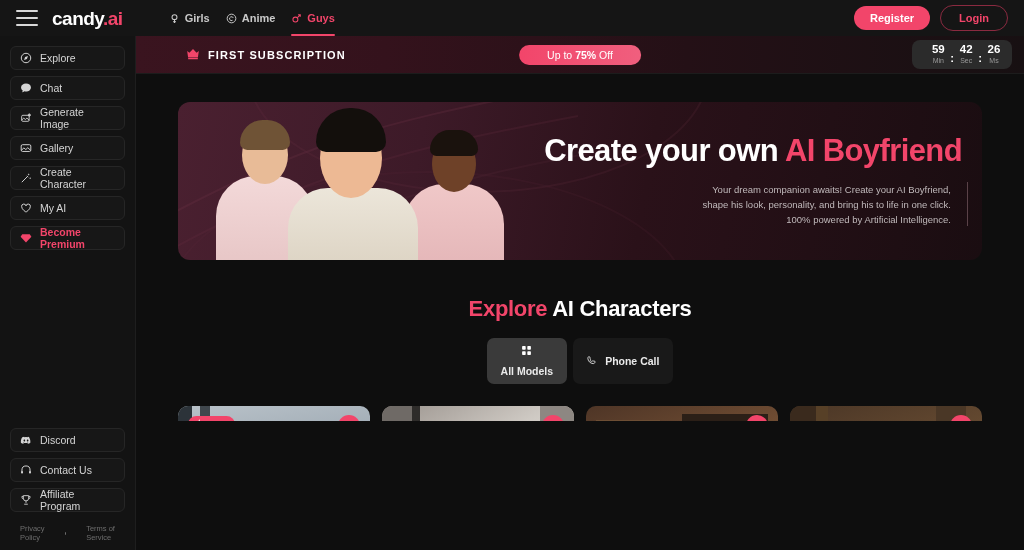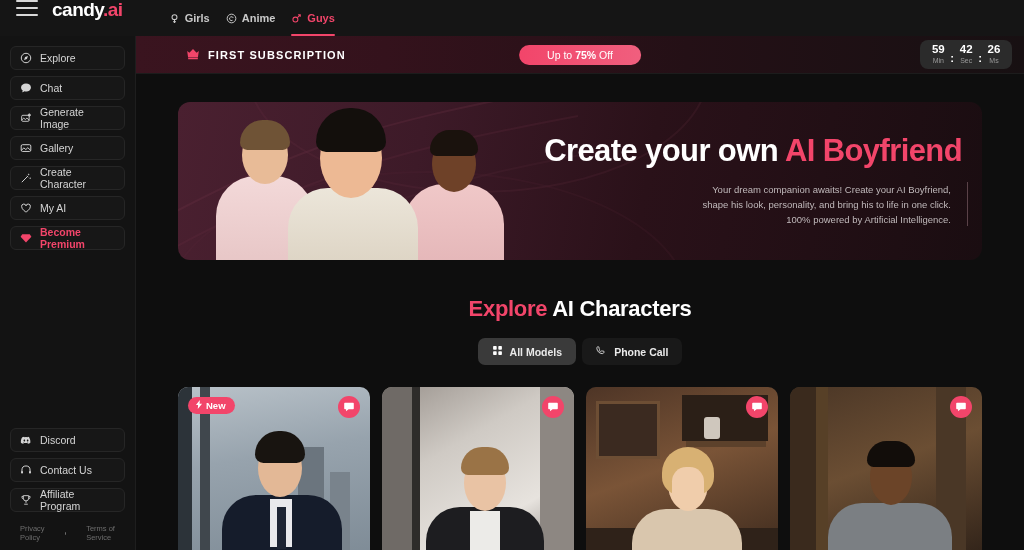--- a/index.html
+++ b/index.html
@@ -8,21 +8,21 @@
     background: #0d0d0d;
     font-family: "Liberation Sans", sans-serif;
     overflow: hidden;
   }
   #app { position: relative; width: 1024px; height: 550px; background: #0e0e0e; }
 
   
   .topbar {
     position: absolute; top: 0; left: 0; width: 1024px; height: 36px;
     background: #151515;
-    display: flex; 
+    display: flex; align-items: center;
     z-index: 30;
   }
   .hamburger {
     width: 22px; height: 16px; margin-left: 16px; margin-right: 14px;
     display: flex; flex-direction: column; justify-content: space-between;
     cursor: pointer;
   }
   .hamburger span { display: block; height: 2px; width: 22px; background: #d8d8d8; border-radius: 1px; }
 
   .brand {
@@ -91,31 +91,31 @@
   .promo-title { font-size: 11px; font-weight: bold; color: #ffffff; letter-spacing: 1.1px; }
   .promo-pill {
     position: absolute; left: 50%; transform: translateX(-50%);
     background: linear-gradient(90deg, #f2456a, #f05f7e);
     color: #fff; border-radius: 12px; font-size: 10.5px; padding: 4px 28px;
     cursor: pointer; white-space: nowrap;
   }
   .promo-pill b { font-weight: bold; }
   .timer {
     margin-left: auto; margin-right: 12px;
-    background: #2b2b2b; border-radius: 8px; padding: 3px 10px 4px 10px;
+    background: #2b2b2b; border-radius: 8px; padding: 3px 10px 4px 18px;
     display: flex; gap: 3px; align-items: flex-end;
   }
   .timer-col { display: flex; flex-direction: column; align-items: center; min-width: 16px; }
   .timer-num { font-size: 11.5px; font-weight: bold; color: #fff; line-height: 13px; }
   .timer-lab { font-size: 7px; color: #9a9a9a; line-height: 9px; }
   .timer-sep { font-size: 11.5px; font-weight: bold; color: #fff; line-height: 13px; margin: 0 1px; }
 
   
   .main {
-    position: absolute; top: 74px; left: 136px; width: 888px; height: 476px;
+    position: absolute; top: 74px; left: 136px; width: 888px; height: 347px;
     background: #0e0e0e; overflow: hidden;
   }
 
   
   .hero {
     position: relative; margin: 28px 42px 0 42px; height: 158px;
     border-radius: 12px; overflow: hidden;
     background: linear-gradient(100deg, #4a2030 0%, #3d1a28 30%, #2a1119 58%, #1a0d11 100%);
   }
   .hero-swirls { position: absolute; inset: 0; opacity: .5; }
@@ -149,21 +149,21 @@
     text-align: center; margin-top: 36px;
     font-size: 22px; font-weight: bold; color: #ffffff; letter-spacing: -0.3px;
   }
   .explore-title .accent { color: #f2456a; }
   .filters { display: flex; justify-content: center; gap: 6px; margin-top: 16px; }
   .filter {
     display: flex; align-items: center; gap: 7px;
     border-radius: 7px; font-size: 10.5px; font-weight: bold; color: #eaeaea;
     padding: 7px 14px; cursor: pointer; background: #191919;
   }
-  .filter.active { background: #3a3a3a; }
+  .filter.active { background: #3a3a3a; flex-direction: column; }
 
   
   .cards { display: flex; gap: 12px; margin: 22px 42px 0 42px; }
   .card {
     position: relative; width: 195px; height: 175px;
     border-radius: 10px; overflow: hidden; cursor: pointer;
     background: #1a1a1a;
   }
   .card-img { position: absolute; inset: 0; }
   .badge-new {
@@ -218,20 +218,24 @@
         <span>
           <svg width="11" height="11" viewBox="0 0 16 16" fill="none" stroke="#f2456a" stroke-width="1.5">
             <circle cx="6.4" cy="9.6" r="3.6"></circle>
               <path d="M9.3 6.7L13.4 2.6M10.3 2.4h3.2v3.2"></path>
           </svg>
         </span>
         <span>Guys</span>
       </div>
     </div>
 
+    <div class="auth">
+      <button class="btn-register">Register</button>
+      <button class="btn-login">Login</button>
+    </div>
   </div>
 
   <div class="sidebar">
     <div class="side-top">
 
       <div class="side-item">
         <span>
           <svg width="12" height="12" viewBox="0 0 16 16" fill="none" stroke="#d5d5d5" stroke-width="1.3">
             <circle cx="8" cy="8" r="6.3"></circle>
               <path d="M10.6 5.4L6.8 6.8 5.4 10.6 9.2 9.2z" fill="#d5d5d5" stroke="none"></path>

